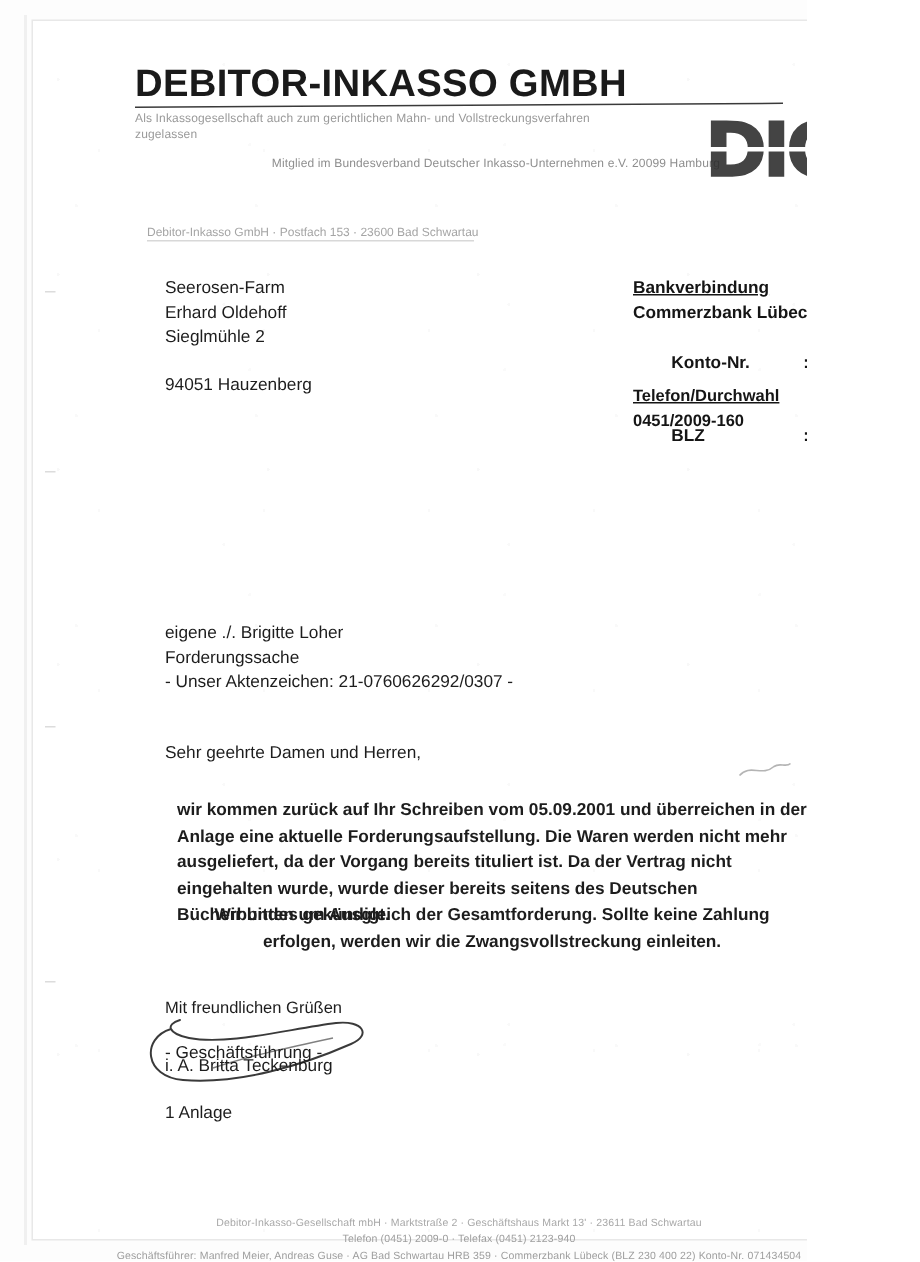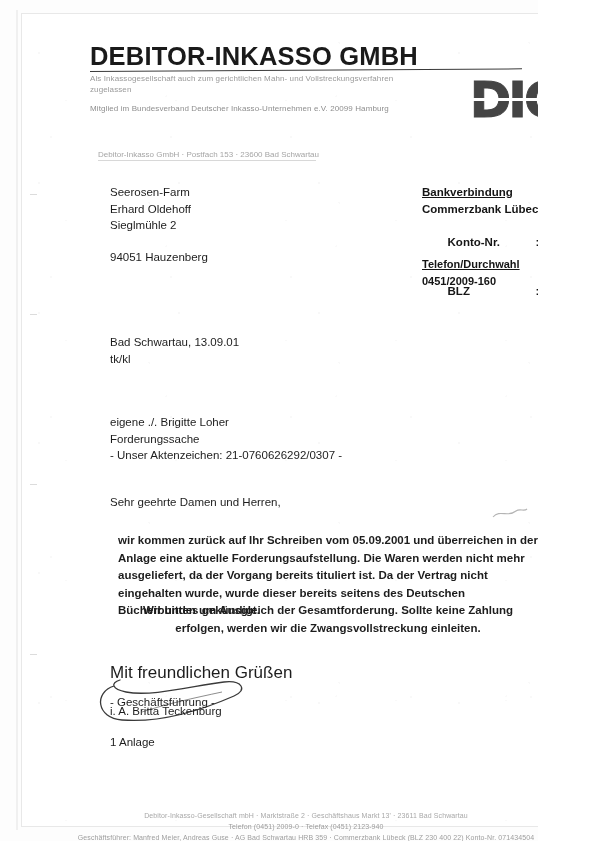--- a/index.html
+++ b/index.html
@@ -75,21 +75,21 @@
   .sub-faint {
     position: absolute;
     left: 68px;
     font-size: 8px;
     color: #9a9a9a;
     line-height: 1.35;
     letter-spacing: .1px;
     white-space: pre-line;
   }
   .sub1 { top: 60px; width: 360px; }
-  .sub2 { top: 90px; width: 390px; color: #8e8e8e; }
+  .sub2 { top: 90px; width: 390px; color: #8e8e8e; text-align: right; }
 
   
   .logo {
     position: absolute;
     right: 28px;
     top: 58px;
     width: 122px;
     height: 56px;
     font-family: "DejaVu Sans", sans-serif;
     font-weight: bold;
@@ -195,21 +195,21 @@
     line-height: 17.5px;
     font-weight: bold;
   }
   .p1 { top: 518px; }
   .p2 { top: 588px; text-align: center; }
 
   .closing {
     position: absolute;
     left: 88px;
     top: 650px;
-    font-size: 17px;
+    font-size: 11px;
     color: #1d1d1d;
     line-height: 17.5px;
     text-align: right;
   }
   .sig-role {
     position: absolute;
     left: 88px;
     top: 680px;
     font-size: 11.5px;
     color: #1d1d1d;
@@ -311,24 +311,20 @@
       <div class="row">
         <span style="display:inline-block;width:88px">BLZ</span><span>: 230 400 22</span>
       </div>
     </div>
 
     <div class="telbox">
       <div class="ul">Telefon/Durchwahl</div>
       <div class="num">0451/2009-160</div>
     </div>
 
-    <div class="dateblock">
-      <div>Bad Schwartau, 13.09.01</div>
-      <div>tk/kl</div>
-    </div>
 
     <div class="subject">
       <div>eigene ./. Brigitte Loher</div>
       <div>Forderungssache</div>
       <div>- Unser Aktenzeichen: 21-0760626292/0307 -</div>
     </div>
 
     <div class="salutation">Sehr geehrte Damen und Herren,</div>
 
     <div class="body-p p1">wir kommen zurück auf Ihr Schreiben vom 05.09.2001 und überreichen in der Anlage eine aktuelle Forderungsaufstellung. Die Waren werden nicht mehr ausgeliefert, da der Vorgang bereits tituliert ist. Da der Vertrag nicht eingehalten wurde, wurde dieser bereits seitens des Deutschen Bücherbundes gekündigt.</div>

